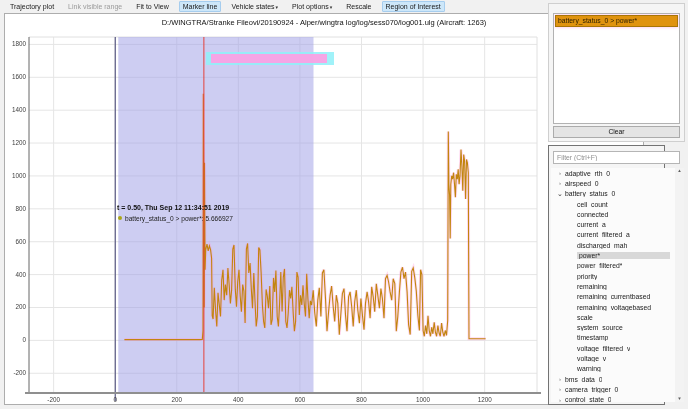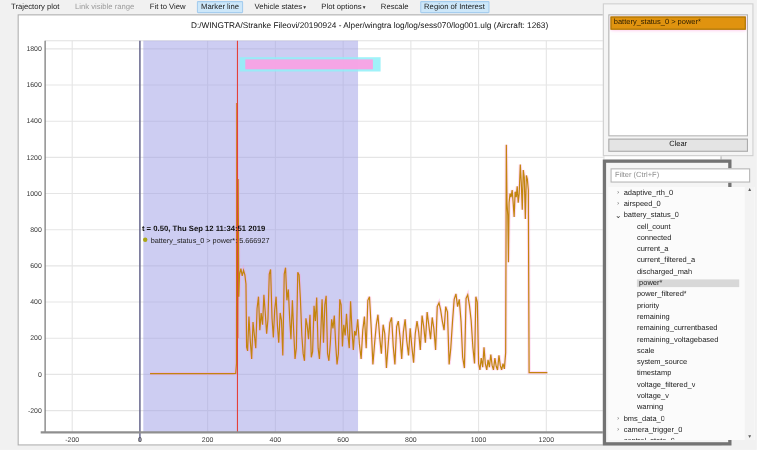--- a/index.html
+++ b/index.html
@@ -14,21 +14,21 @@
     position:absolute;left:0;top:0;width:688px;height:13px;
     display:flex;align-items:center;gap:6px;padding-left:6px;
     font-size:7px;color:#1a1a1a;background:#f1f1f1;
   }
   .tb-item{padding:1px 3px;white-space:nowrap;border:1px solid transparent;border-radius:1px;cursor:default;}
   .tb-item.active{background:#cde7f9;border-color:#a6cdee;}
   .tb-item.disabled{color:#9b9b9b;}
   .tb-caret{font-size:5px;color:#333;margin-left:1px;}
   
   .plot-panel{
-    position:absolute;left:16px;top:13px;width:640px;height:392px;
+    position:absolute;left:4px;top:13px;width:640px;height:392px;
     background:#ffffff;border:1px solid #adadad;box-sizing:border-box;
   }
   .chart-title{
     position:absolute;left:0;top:4px;width:100%;text-align:center;
     font-size:7.5px;color:#111;z-index:3;pointer-events:none;
   }
   svg.chart{position:absolute;left:0;top:0;}
   
   .legend-panel{
     position:absolute;left:548px;top:3px;width:137px;height:139px;
@@ -44,21 +44,21 @@
     box-shadow:0 0 3px rgba(255,120,210,.55);
     white-space:nowrap;overflow:hidden;cursor:default;
   }
   .clear-btn{
     position:absolute;left:4px;bottom:3px;width:127px;height:12px;
     background:#e4e4e4;border:1px solid #ababab;font-size:6.8px;
     font-family:inherit;color:#111;padding:0;line-height:10px;box-sizing:border-box;
   }
   .browser-panel{
     position:absolute;left:548px;top:145px;width:117px;height:260px;
-    background:#f5f5f5;border:3px solid #737373;box-sizing:border-box;
+    background:#f5f5f5;border:1px solid #737373;box-sizing:border-box;
   }
   .filter-input{
     position:absolute;left:4px;top:5px;width:127px;height:13px;
     border:1px solid #b5b5b5;box-sizing:border-box;background:#fff;
     font-family:inherit;font-size:6.8px;padding:0 3px;color:#333;
   }
   .filter-input::placeholder{color:#8f8f8f;}
   .tree{
     position:absolute;left:2px;top:22px;width:133px;bottom:2px;
     overflow:hidden;background:#fbfbfb;

